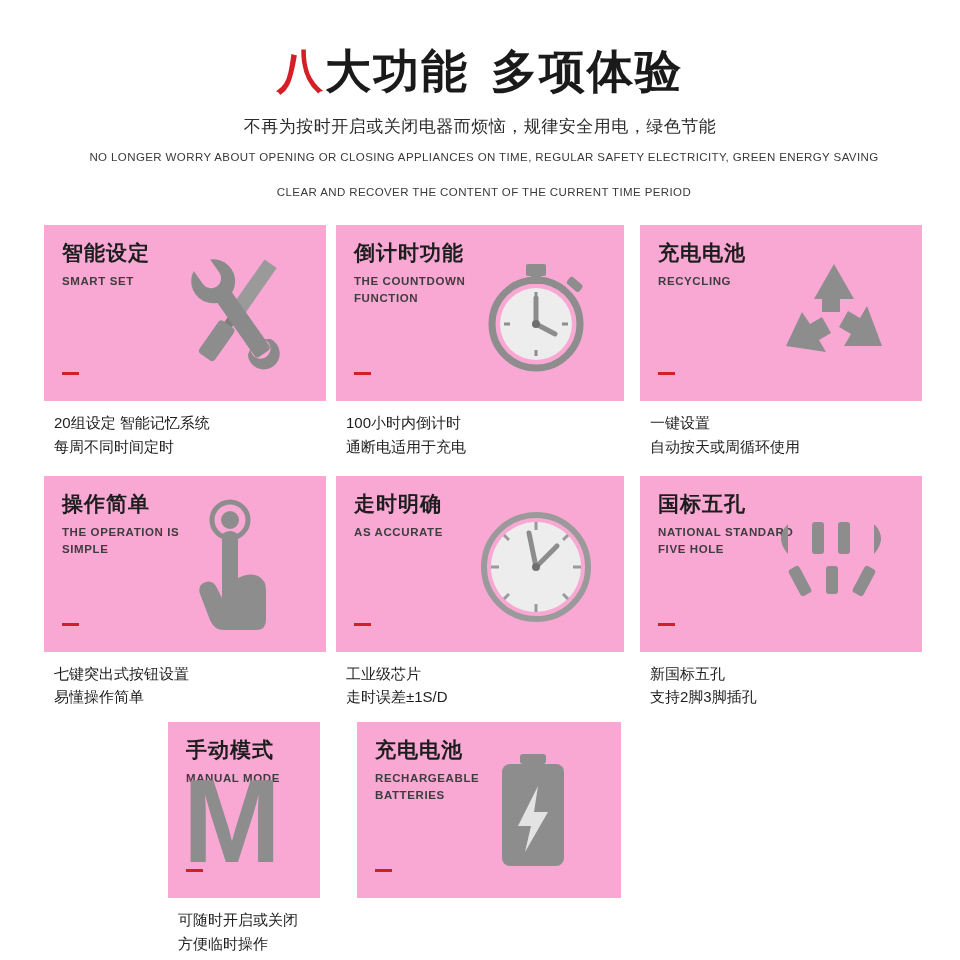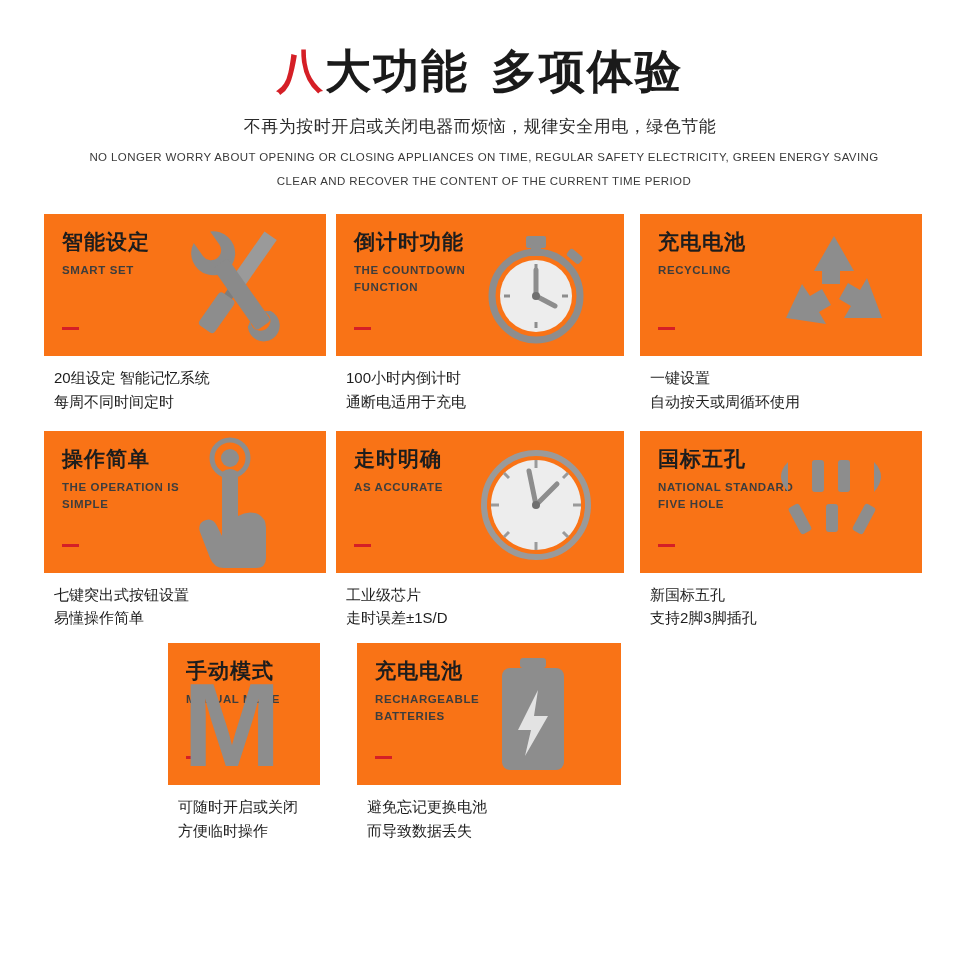--- a/index.html
+++ b/index.html
@@ -64,22 +64,22 @@
     margin: 14px auto 0 auto;
     width: 884px;
     display: grid;
     grid-template-columns: repeat(3, 1fr);
     column-gap: 19px;
   }
   .cell { position: relative; }
   .cell.empty { visibility: hidden; }
 
   .panel {
-    background: #f97316;
-    height: 142px;
+    background: #f9a8d4;
+    height: 176px;
     position: relative;
     overflow: hidden;
   }
   .panel .title-cn {
     position: absolute;
     left: 18px;
     top: 14px;
     font-size: 21px;
     font-weight: bold;
     color: #1d1d1d;
@@ -135,21 +135,21 @@
 </style>
 </head>
 <body>
 
 <div class="header">
   <div class="main-title">
     <span class="red">八</span><span>大功能</span><span class="gap"></span><span>多项体验</span>
   </div>
   <div class="sub-cn">不再为按时开启或关闭电器而烦恼，规律安全用电，绿色节能</div>
   <div class="sub-en">NO LONGER WORRY ABOUT OPENING OR CLOSING APPLIANCES ON TIME, REGULAR SAFETY ELECTRICITY, GREEN ENERGY SAVING</div>
-  <div class="sub-en" style="margin-top:6px;">CLEAR AND RECOVER THE CONTENT OF THE CURRENT TIME PERIOD</div>
+  <div class="sub-en" style="margin-top:17px;">CLEAR AND RECOVER THE CONTENT OF THE CURRENT TIME PERIOD</div>
 </div>
 
 <div class="grid">
 
   <div class="cell col-pad-1">
     <div class="panel">
       <div class="title-cn">智能设定</div>
       <div class="title-en">SMART SET</div>
       <div class="dash"></div>
       <div class="art">
@@ -349,20 +349,16 @@
       <div class="art">
         <svg width="110" height="140" viewBox="0 0 110 140">
           <g fill="#8d8d8d">
             <rect x="42" y="14" width="26" height="10" rx="3"></rect>
             <rect x="24" y="24" width="62" height="102" rx="8"></rect>
           </g>
           <path d="M60 46 L40 86 L53 86 L47 112 L70 72 L56 72 Z" fill="#e3e3e3"></path>
         </svg>
       </div>
     </div>
-    <div class="caption">
-      <div>避免忘记更换电池</div>
-      <div>而导致数据丢失</div>
-    </div>
   </div>
 
   <div class="cell empty"></div>
 </div>
 
 </body></html>

